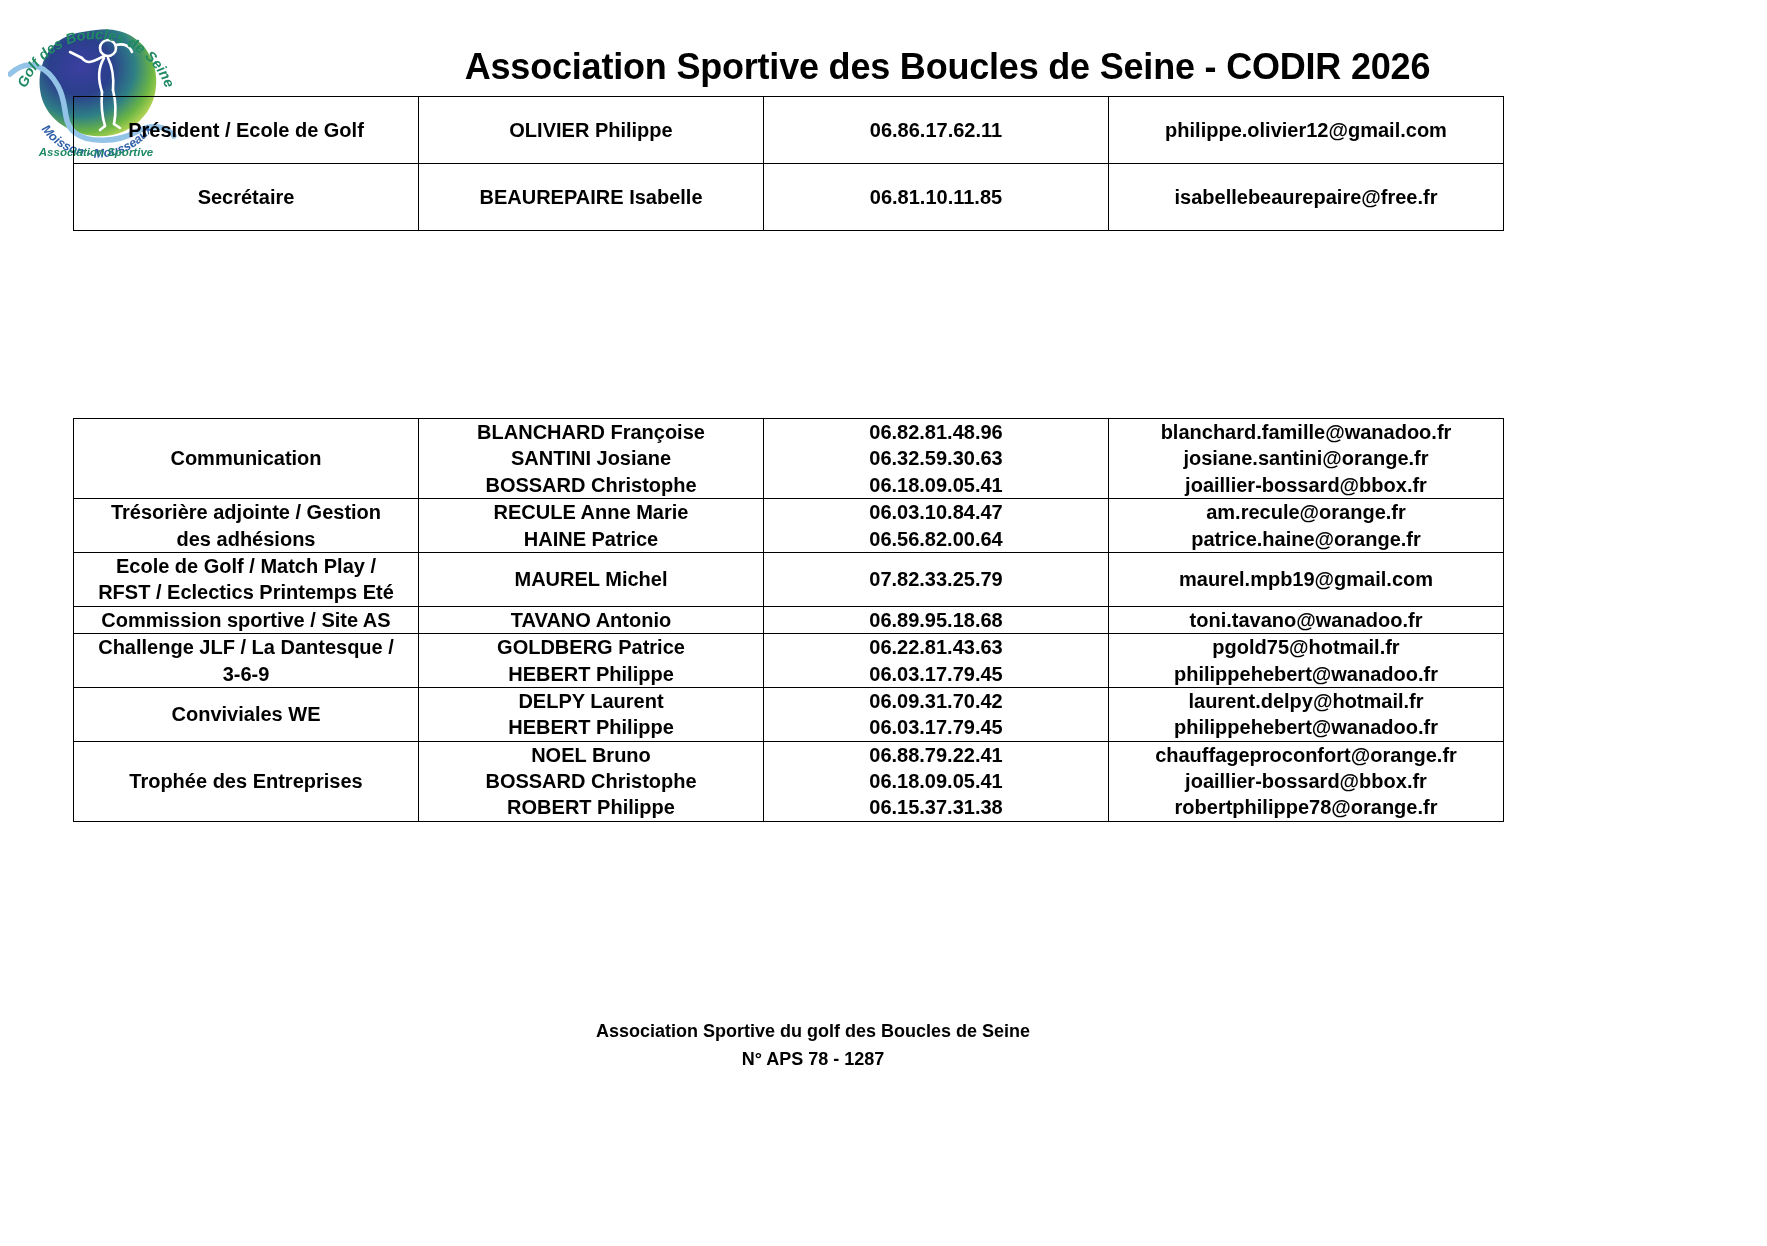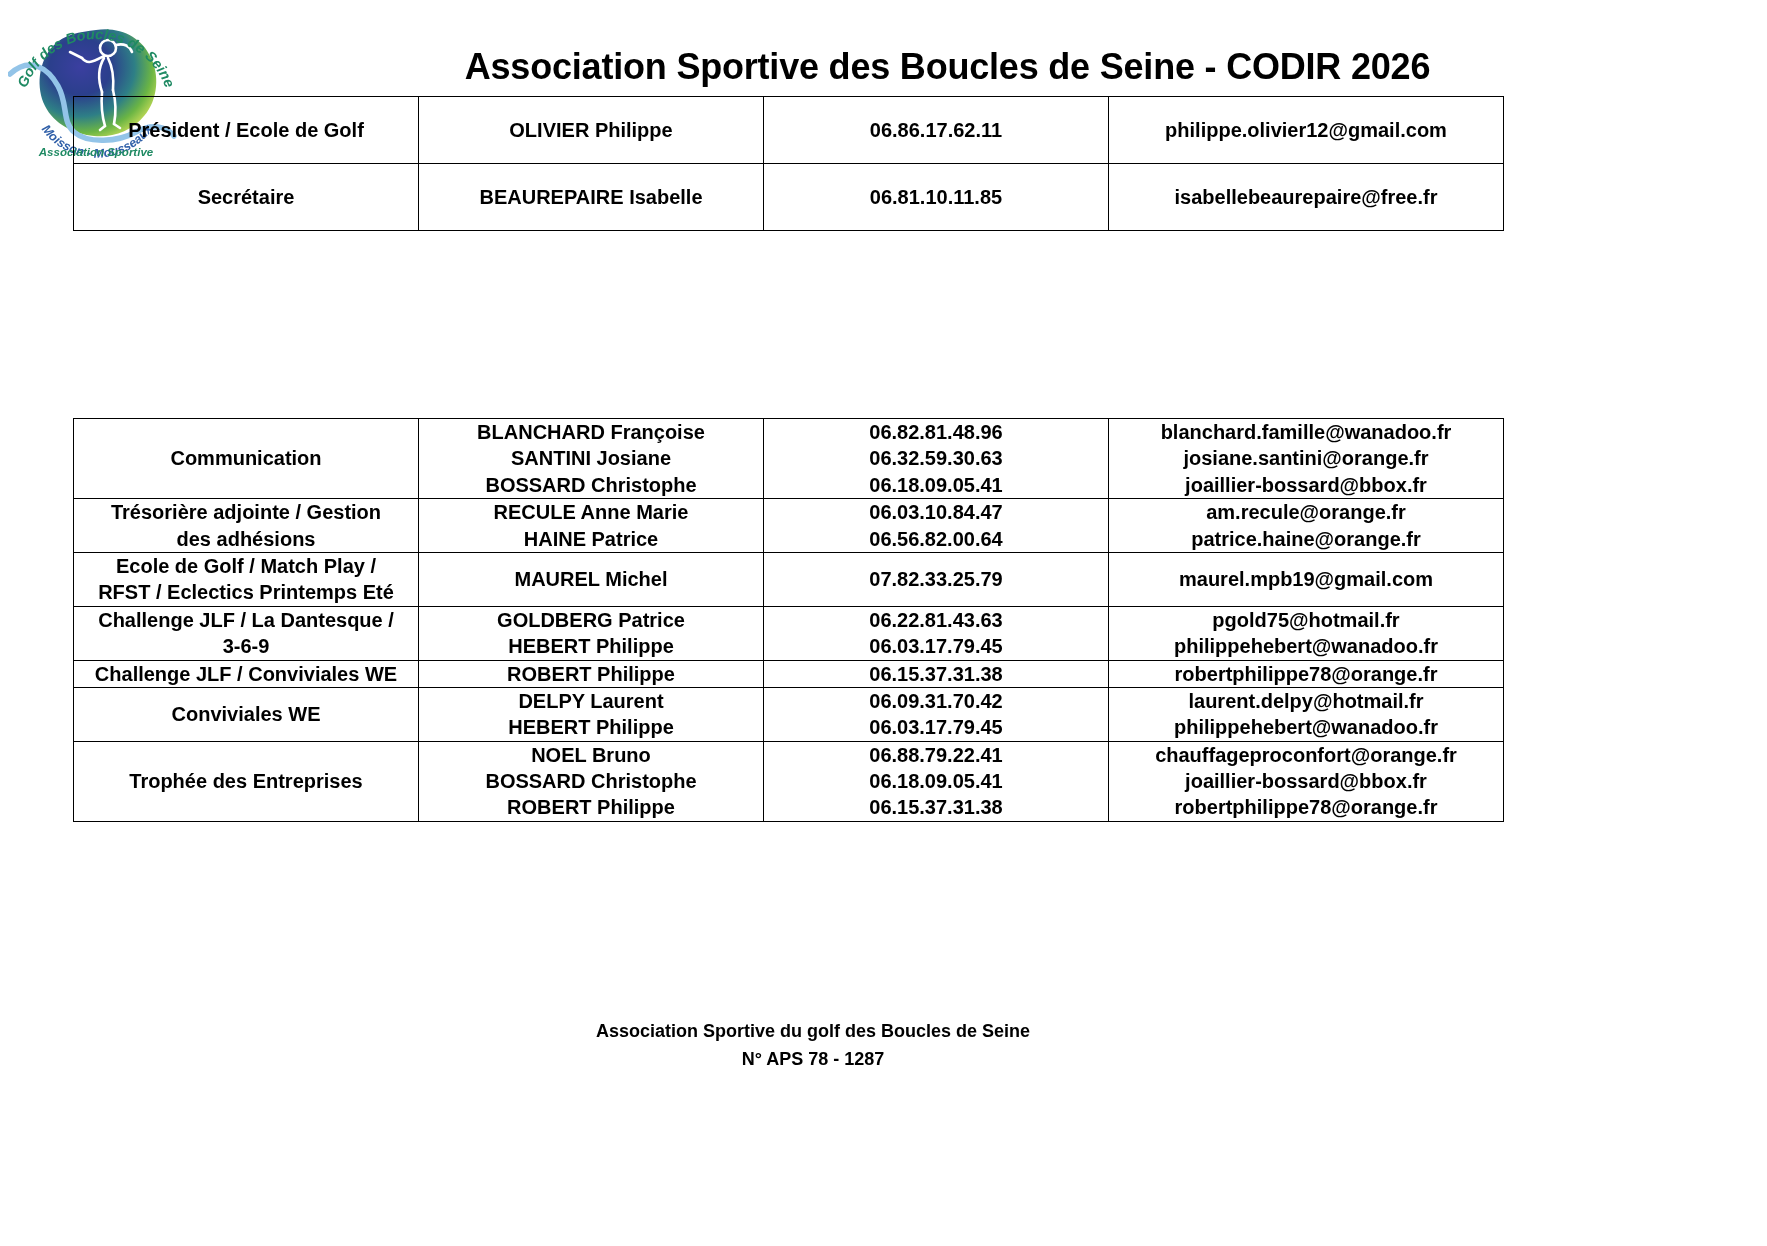--- a/index.html
+++ b/index.html
@@ -288,62 +288,62 @@
           </td>
           <td class="mail">
             <span class="stack">
               <span class="ln">maurel.mpb19@gmail.com</span>
             </span>
           </td>
         </tr>
         <tr>
           <td class="role">
             <span class="stack">
+              <span class="ln">Commission sportive / Site AS</span>
+            </span>
+          </td>
+          <td class="name">
+            <span class="stack">
+              <span class="ln">TAVANO Antonio</span>
+            </span>
+          </td>
+          <td class="phone">
+            <span class="stack">
+              <span class="ln">06.89.95.18.68</span>
+            </span>
+          </td>
+          <td class="mail">
+            <span class="stack">
+              <span class="ln">toni.tavano@wanadoo.fr</span>
+            </span>
+          </td>
+        </tr>
+        <tr>
+          <td class="role">
+            <span class="stack">
               <span class="ln">Challenge JLF / La Dantesque /</span>
               <span class="ln">3-6-9</span>
             </span>
           </td>
           <td class="name">
             <span class="stack">
               <span class="ln">GOLDBERG Patrice</span>
               <span class="ln">HEBERT Philippe</span>
             </span>
           </td>
           <td class="phone">
             <span class="stack">
               <span class="ln">06.22.81.43.63</span>
               <span class="ln">06.03.17.79.45</span>
             </span>
           </td>
           <td class="mail">
             <span class="stack">
               <span class="ln">pgold75@hotmail.fr</span>
               <span class="ln">philippehebert@wanadoo.fr</span>
-            </span>
-          </td>
-        </tr>
-        <tr>
-          <td class="role">
-            <span class="stack">
-              <span class="ln">Challenge JLF / Conviviales WE</span>
-            </span>
-          </td>
-          <td class="name">
-            <span class="stack">
-              <span class="ln">ROBERT Philippe</span>
-            </span>
-          </td>
-          <td class="phone">
-            <span class="stack">
-              <span class="ln">06.15.37.31.38</span>
-            </span>
-          </td>
-          <td class="mail">
-            <span class="stack">
-              <span class="ln">robertphilippe78@orange.fr</span>
             </span>
           </td>
         </tr>
         <tr>
           <td class="role">
             <span class="stack">
               <span class="ln">Conviviales WE</span>
             </span>
           </td>
           <td class="name">

